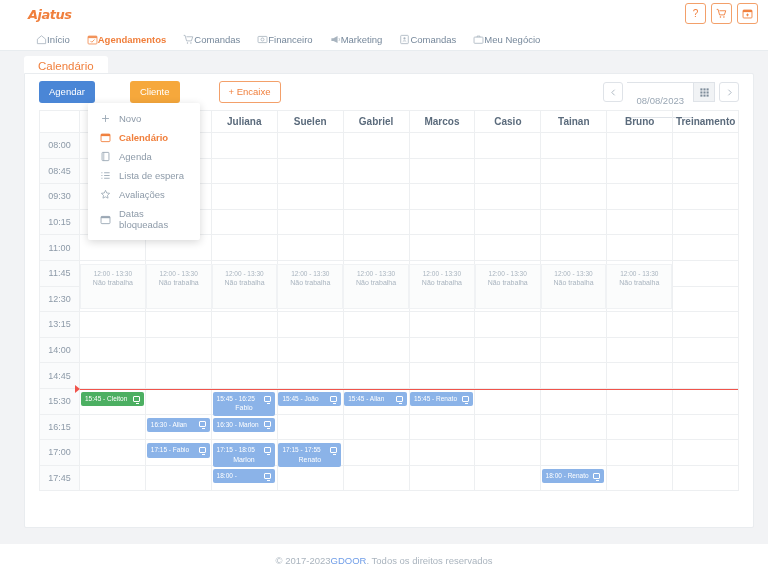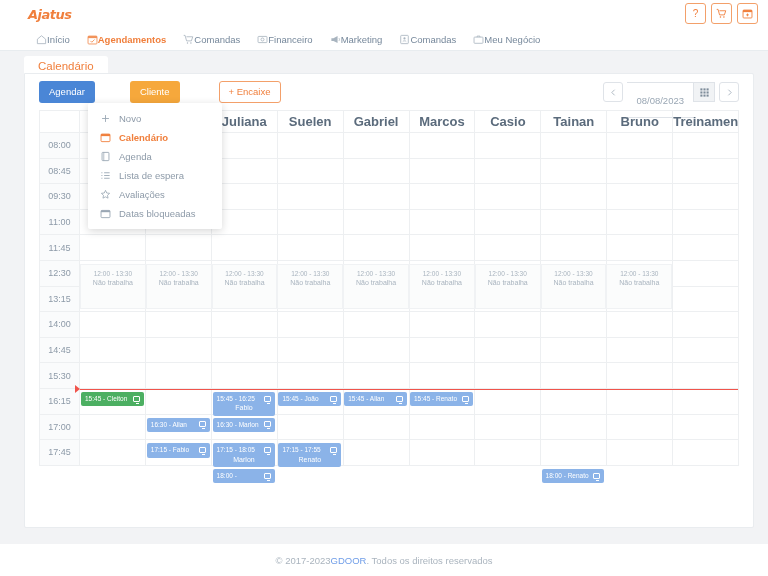--- a/index.html
+++ b/index.html
@@ -172,21 +172,21 @@
   }
   .cal-head {
     display: flex;
     height: 22px;
     border-bottom: 1px solid #edeff1;
   }
   .th-time { width: 40px; flex: none; border-right: 1px solid #edeff1; }
   .th {
     flex: 1 1 0;
     text-align: center;
-    font-size: 13px;
+    font-size: 10px;
     font-weight: bold;
     color: #5b6b7c;
     line-height: 22px;
     border-right: 1px solid #edeff1;
     overflow: hidden;
     white-space: nowrap;
   }
   .th:last-child { border-right: none; }
 
   .cal-body { position: relative; }
@@ -259,21 +259,21 @@
     width: 0; height: 0;
     border-left: 5px solid #f0544c;
     border-top: 4px solid transparent;
     border-bottom: 4px solid transparent;
   }
 
   
   .dropdown {
     position: absolute;
     left: 88px; top: 52px;
-    width: 134px;
+    width: 112px;
     background: #fff;
     box-shadow: 0 2px 9px rgba(0,0,0,.16);
     border-radius: 2px;
     z-index: 50;
     padding: 6px 0;
   }
   .dd-item {
     display: flex;
     align-items: center;
     gap: 8px;
@@ -475,20 +475,33 @@
               <div class="td"></div>
               <div class="td"></div>
               <div class="td"></div>
               <div class="td"></div>
               <div class="td"></div>
               <div class="td"></div>
               <div class="td"></div>
             </div>
             <div class="row">
               <div class="td-time">09:30</div>
+              <div class="td"></div>
+              <div class="td"></div>
+              <div class="td"></div>
+              <div class="td"></div>
+              <div class="td"></div>
+              <div class="td"></div>
+              <div class="td"></div>
+              <div class="td"></div>
+              <div class="td"></div>
+              <div class="td"></div>
+            </div>
+            <div class="row">
+              <div class="td-time">10:15</div>
               <div class="td"></div>
               <div class="td"></div>
               <div class="td"></div>
               <div class="td"></div>
               <div class="td"></div>
               <div class="td"></div>
               <div class="td"></div>
               <div class="td"></div>
               <div class="td"></div>
               <div class="td"></div>

